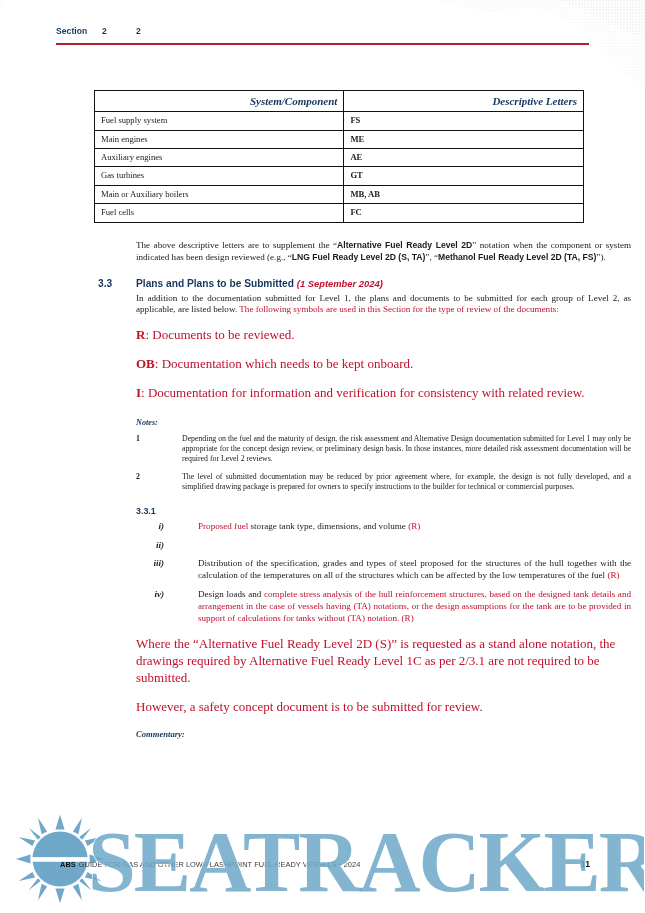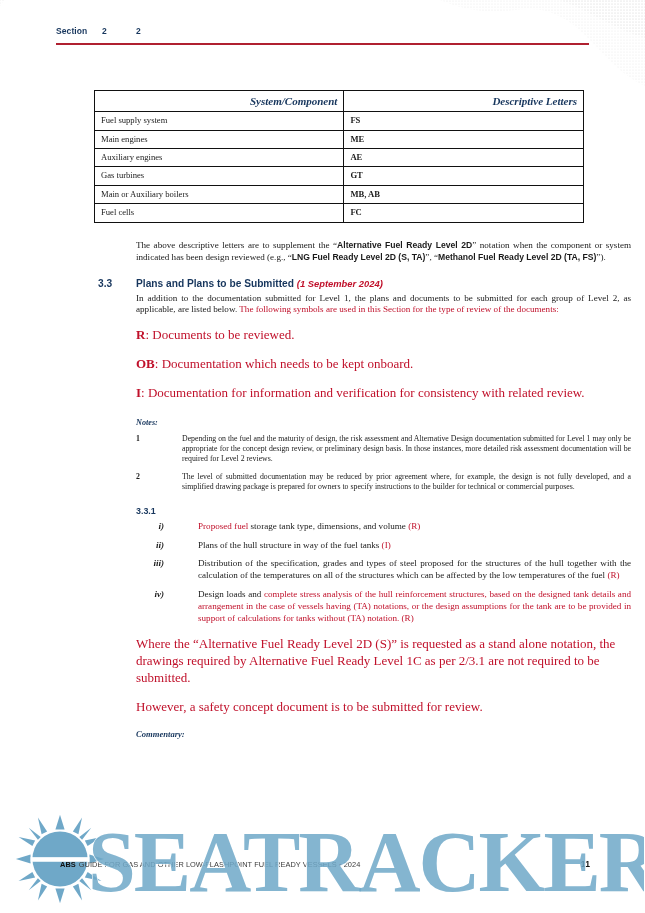--- a/index.html
+++ b/index.html
@@ -370,21 +370,20 @@
 
     <div class="ritem">
       <span class="ritem-num">i)</span>
       <span class="ritem-gap"></span>
       <span class="ritem-txt"><span class="red">Proposed fuel</span><span class="blk"> storage tank type, dimensions, and volume </span><span class="red">(R)</span></span>
     </div>
 
     <div class="ritem">
       <span class="ritem-num">ii)</span>
       <span class="ritem-gap"></span>
-      <span class="ritem-txt"><span class="red"></span><span class="blk">Plans of the hull structure in way of the fuel tanks </span><span class="red">(I)</span></span>
     </div>
 
     <div class="ritem">
       <span class="ritem-num">iii)</span>
       <span class="ritem-gap"></span>
       <span class="ritem-txt"><span class="red"></span><span class="blk">Distribution of the specification, grades and types of steel proposed for the structures of the hull together with the calculation of the temperatures on all of the structures which can be affected by the low temperatures of the fuel </span><span class="red">(R)</span></span>
     </div>
 
     <div class="ritem">
       <span class="ritem-num">iv)</span>

